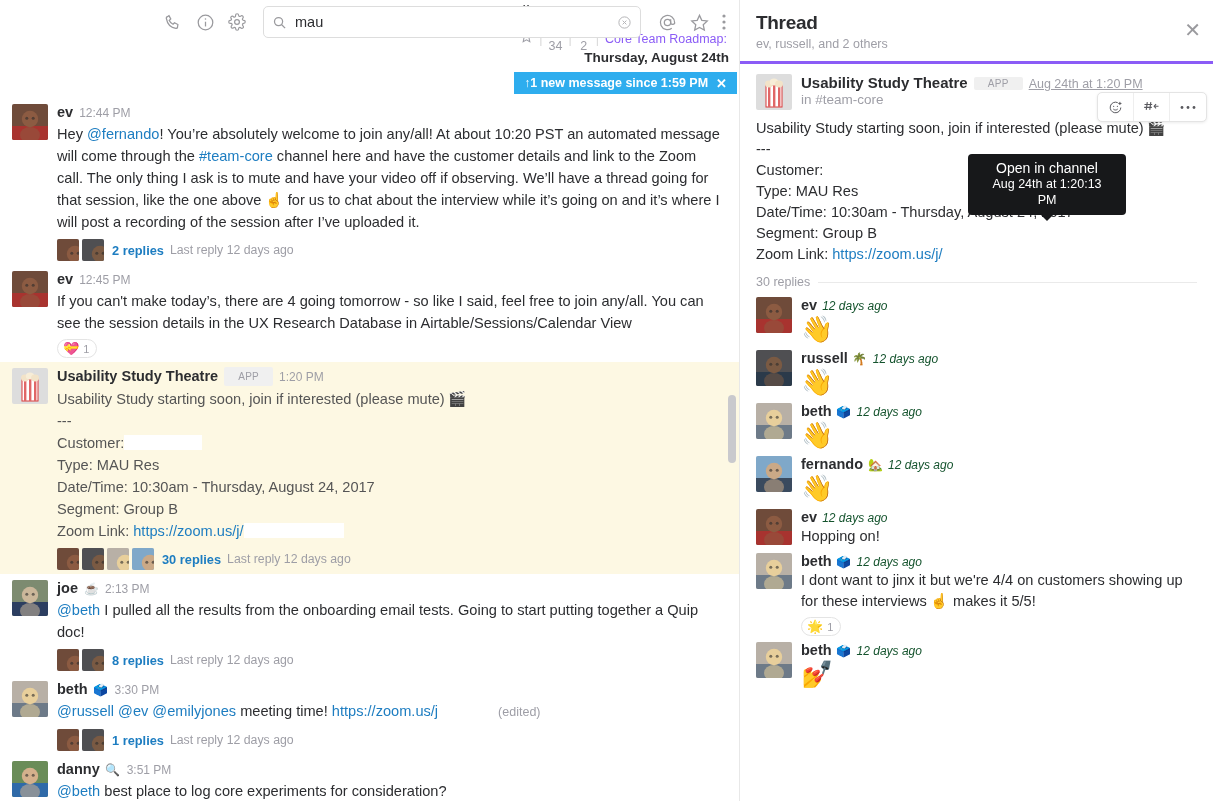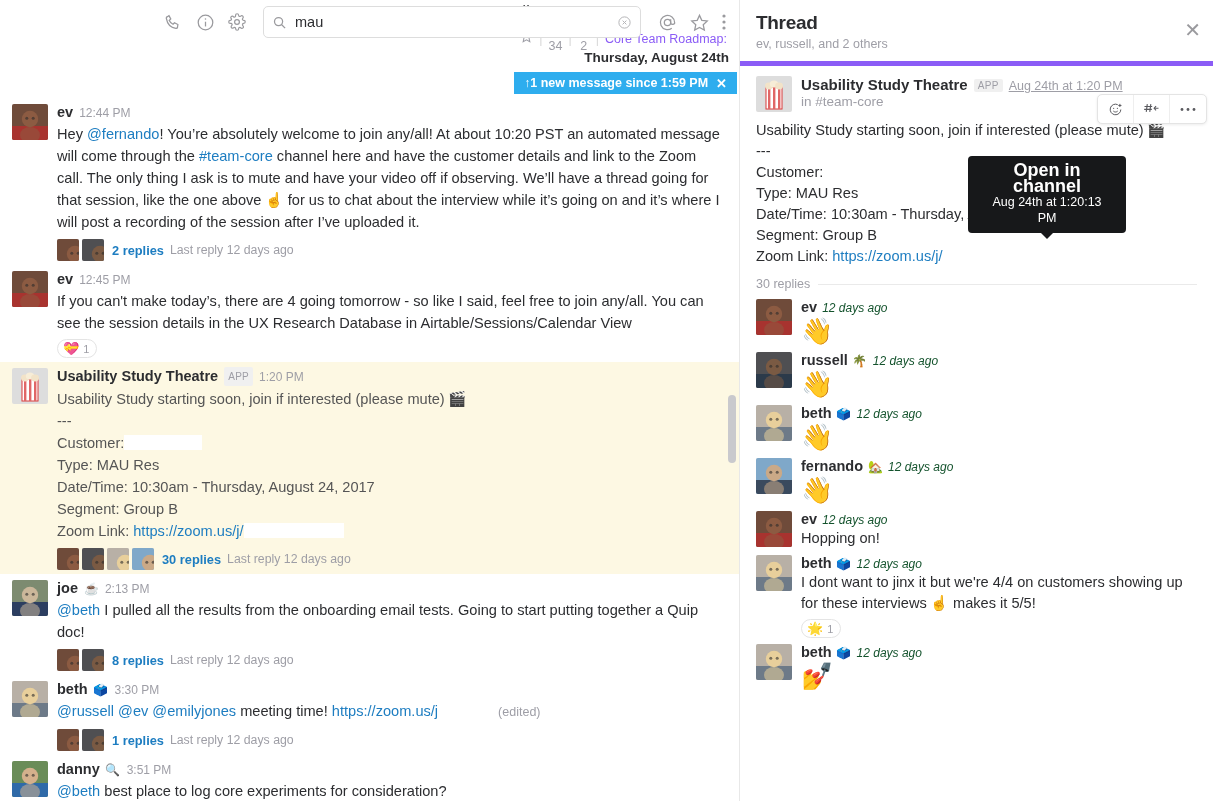--- a/index.html
+++ b/index.html
@@ -92,21 +92,21 @@
   .avatar {
     width: 36px; height: 36px; border-radius: 2px; flex: 0 0 36px;
     margin-right: 9px; overflow: hidden; background: #ddd;
   }
   .avatar svg { display: block; }
   .msg-body { flex: 1; min-width: 0; }
   .msg-head { display: flex; align-items: baseline; gap: 6px; line-height: 17px; }
   .msg-author { font-size: 14.5px; font-weight: bold; color: #2c2d30; }
   .app-tag {
     font-size: 10px; color: #9e9ea6; background: #f0f0f0; border-radius: 2px;
-    padding: 1px 4px; font-weight: normal; letter-spacing: .3px; position: relative; top: -1px;
+    padding: 1px 14px; font-weight: normal; letter-spacing: .3px; position: relative; top: -1px;
   }
   .msg-time { font-size: 12px; color: #9e9ea6; }
   .status-emoji { font-size: 12px; }
   .msg-text {
     font-size: 14.6px; line-height: 22px; color: #2c2d30; margin-top: 1px;
     word-wrap: break-word;
   }
   .msg.highlight .msg-text { color: #555; }
   .mention { color: #1d7dc1; }
   .chanlink { color: #1d7dc1; }
@@ -143,21 +143,21 @@
     position: absolute; right: 3px; top: 395px; width: 8px; height: 68px;
     background: #c9c9cd; border-radius: 4px; z-index: 6; cursor: pointer;
   }
 
   
   .thread-pane {
     width: 473px; height: 801px; background: #fff; position: relative;
     display: flex; flex-direction: column; overflow: hidden;
   }
   .thread-header {
-    padding: 12px 16px 10px 16px; border-bottom: 5px solid #8b5cf6; position: relative;
+    padding: 12px 16px 10px 16px; border-bottom: 3px solid #8b5cf6; position: relative;
     flex: 0 0 auto;
   }
   .thread-title { font-size: 19px; font-weight: bold; color: #2c2d30; letter-spacing: -.3px; }
   .thread-sub { font-size: 12.5px; color: #9e9ea6; margin-top: 3px; }
   .thread-close {
     position: absolute; right: 12px; top: 20px; color: #9a9a9e; cursor: pointer;
     font-size: 20px; line-height: 1;
   }
 
   .thread-root { padding: 10px 16px 0 16px; position: relative; }
@@ -181,21 +181,21 @@
     border-right: 1px solid #eee; color: #5a5a5f; cursor: pointer; font-size: 14px;
   }
   .tact:last-child { border-right: 0; }
 
   
   .tooltip {
     position: absolute; background: #17181a; color: #fff; border-radius: 4px;
     padding: 6px 14px 7px 14px; text-align: center; z-index: 20;
     left: 228px; top: 90px; width: 158px;
   }
-  .tooltip .t1 { font-size: 18px; font-weight: bold; line-height: 16px; }
+  .tooltip .t1 { font-size: 14px; font-weight: normal; line-height: 16px; }
   .tooltip .t2 { font-size: 12.5px; line-height: 16px; }
   .tooltip:after {
     content: ""; position: absolute; bottom: -6px; left: 50%; margin-left: -6px;
     border-left: 6px solid transparent; border-right: 6px solid transparent;
     border-top: 6px solid #17181a;
   }
 
   .replies-divider {
     display: flex; align-items: center; gap: 8px; padding: 4px 16px 2px 16px;
     color: #9e9ea6; font-size: 12.5px; margin-top: 6px;

